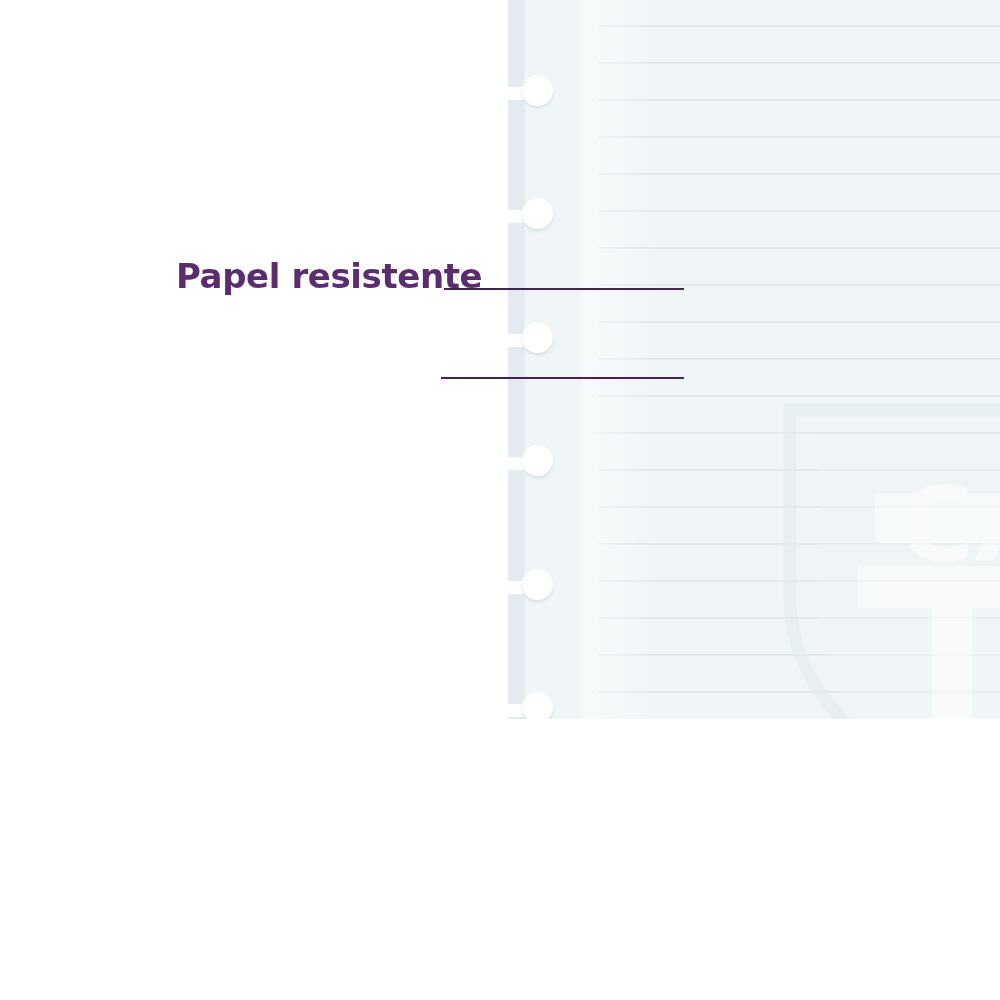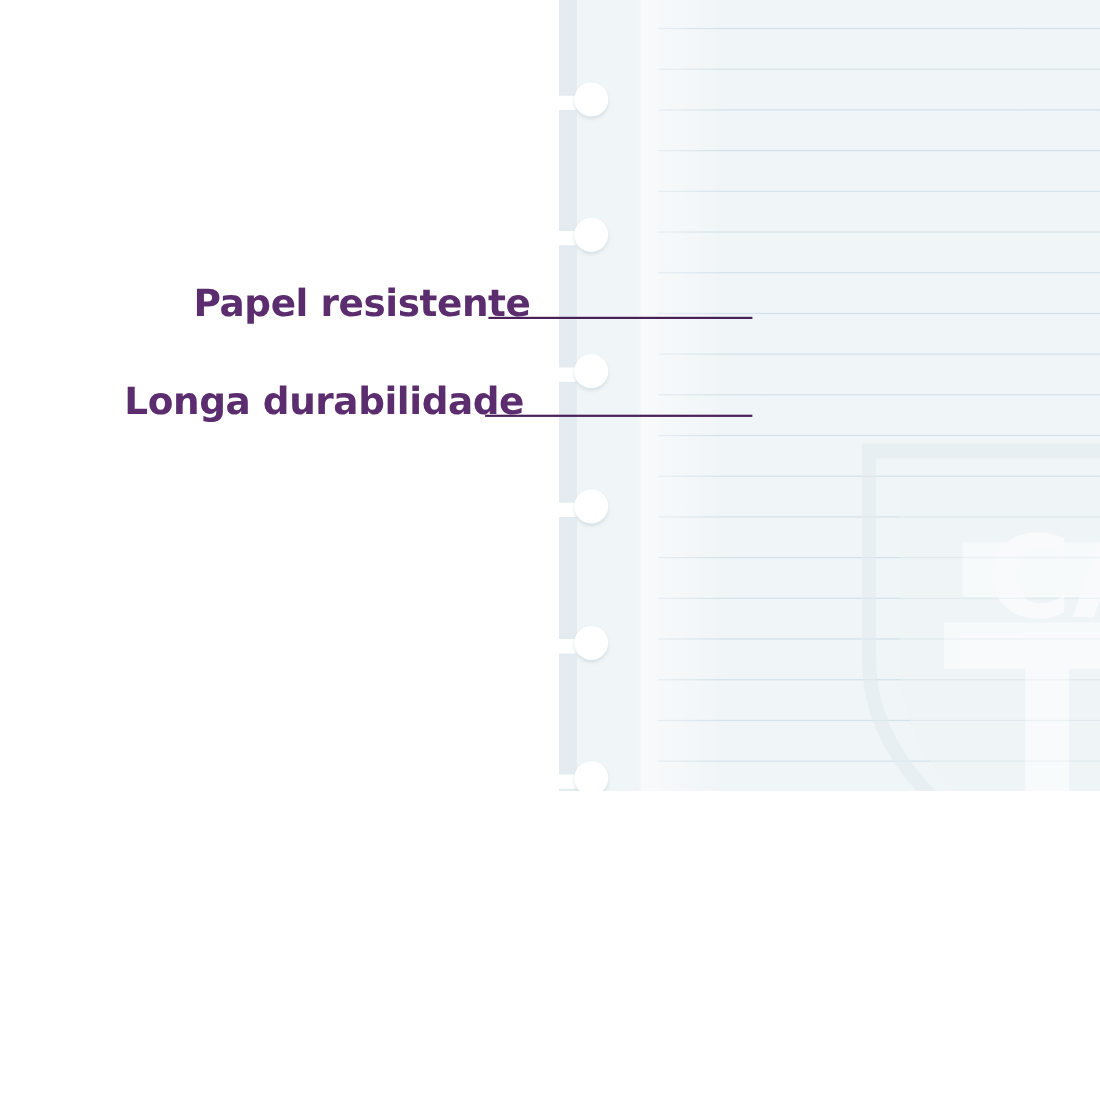--- a/index.html
+++ b/index.html
@@ -236,20 +236,17 @@
       </div>
   </div>
 
   <div class="left-panel">
 
     <div class="feature-line" id="line1">
       <span class="feature-label">Papel resistente</span>
     </div>
     <div class="feature-rule" id="rule1"></div>
 
-    <div class="feature-line" id="line2">
-      <span class="feature-label">Longa durabilidade</span>
-    </div>
     <div class="feature-rule" id="rule2"></div>
 
   </div>
 
 </div>
 
 </body></html>

